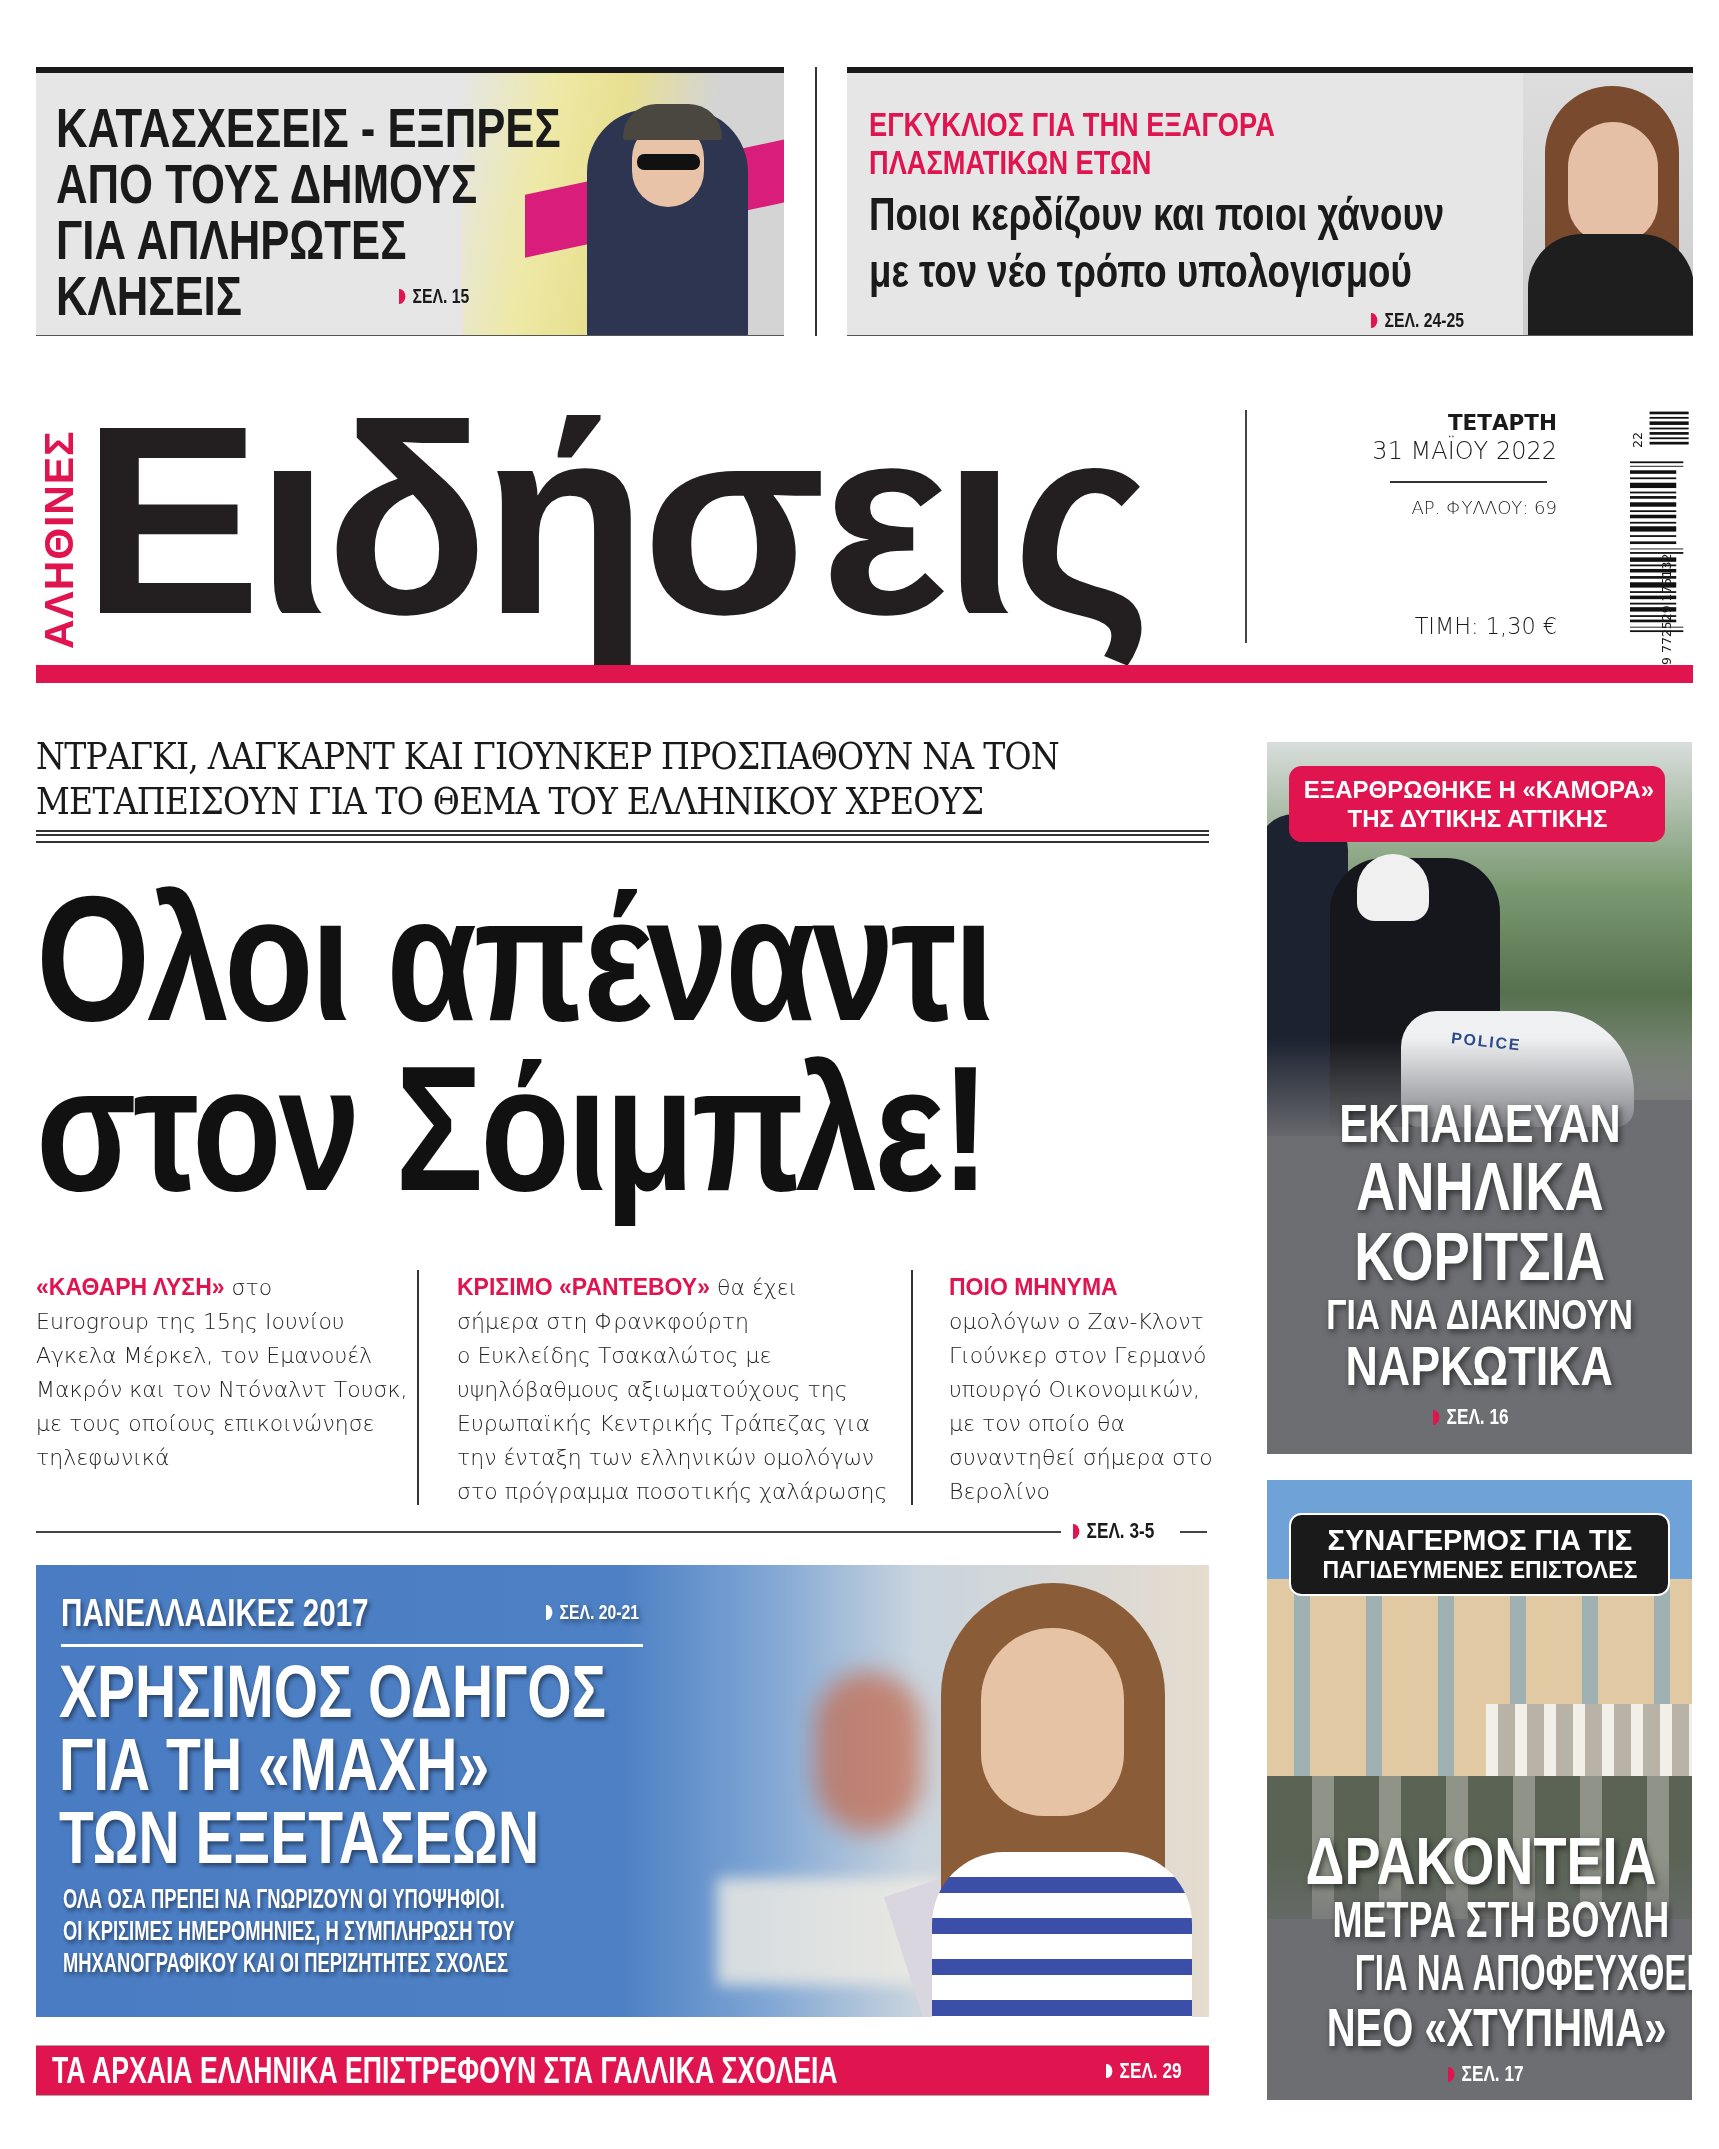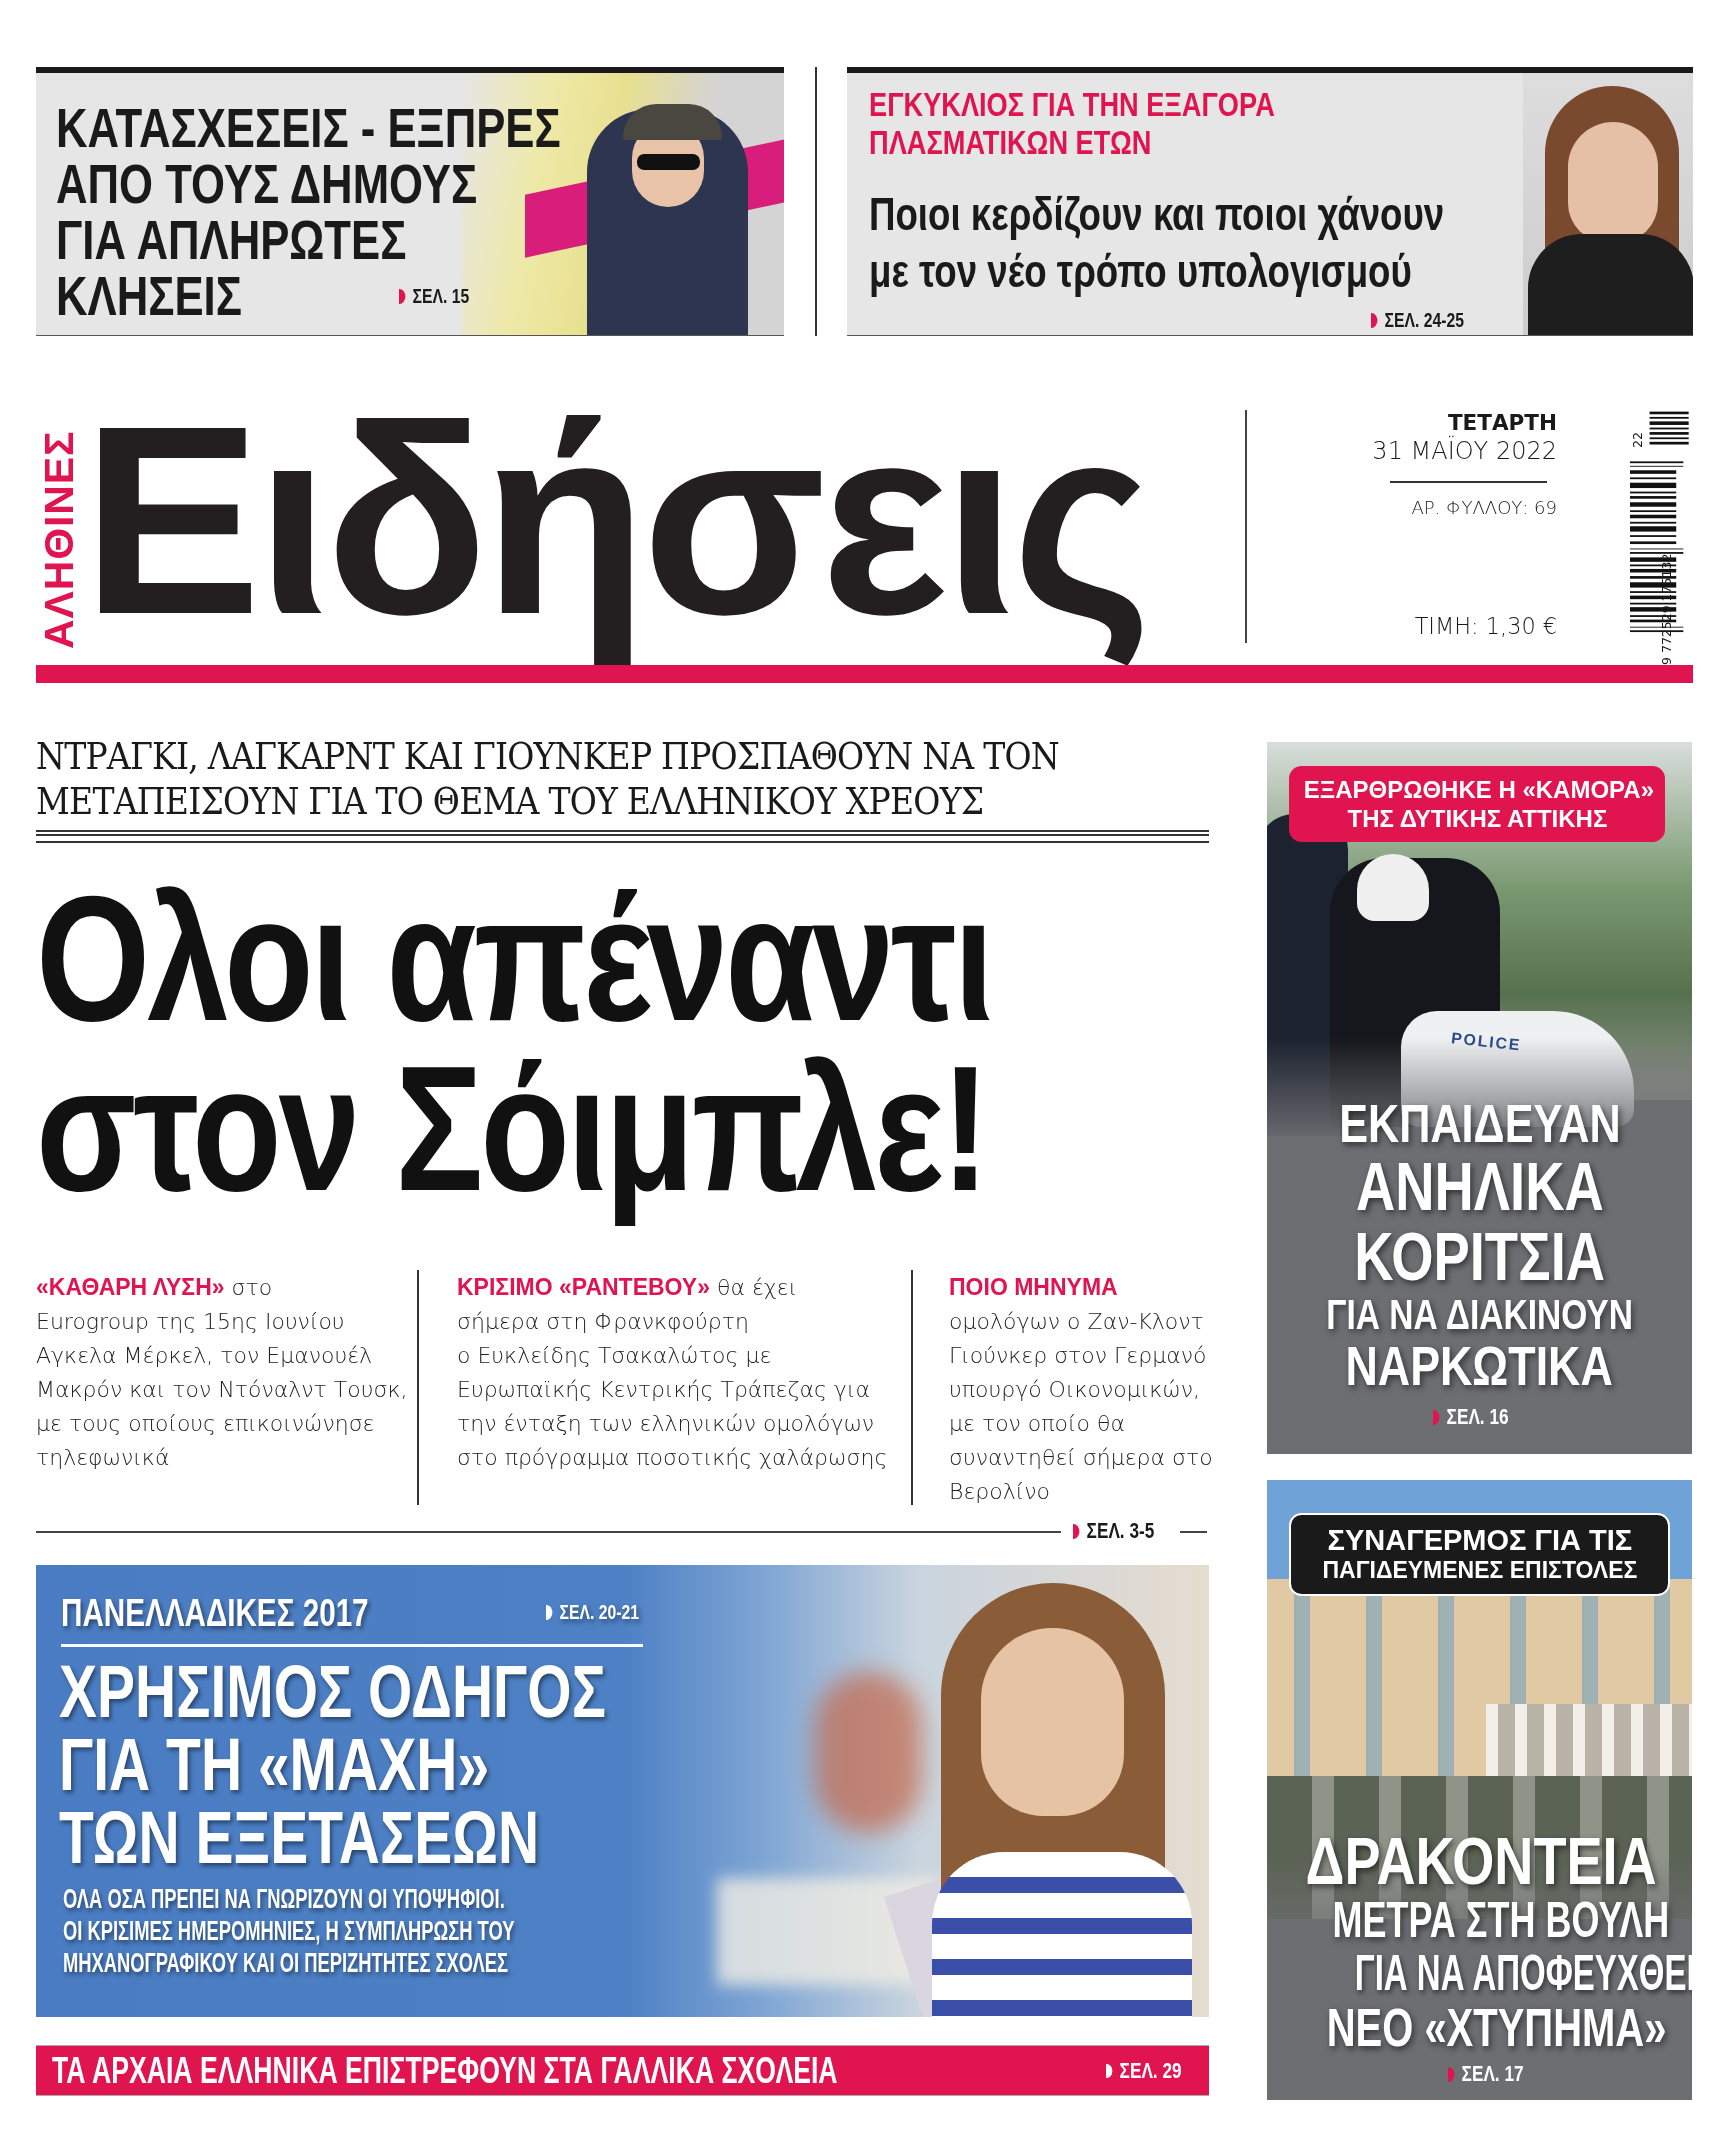--- a/index.html
+++ b/index.html
@@ -109,21 +109,21 @@
 </div>
 
 <div class="abs vsep" style="left:815px;top:67px;height:269px"></div>
 
 <div class="abs teaser" id="teaser2">
   <div class="abs photo-woman">
     <div class="hair"></div>
       <div class="face"></div>
       <div class="body"></div>
   </div>
-  <div class="abs" style="left:22.4px;top:12px">
+  <div class="abs" style="left:22.4px;top:32px">
     <div class="cond pink" style="font-size:34px;line-height:38px;transform:scaleX(.8)">ΕΓΚΥΚΛΙΟΣ ΓΙΑ ΤΗΝ ΕΞΑΓΟΡΑ</div><br>
     <div class="cond pink" style="font-size:34px;line-height:38px;transform:scaleX(.8)">ΠΛΑΣΜΑΤΙΚΩΝ ΕΤΩΝ</div>
   </div>
   <div class="abs" style="left:22.4px;top:112px">
     <div class="cond" style="font-size:47px;line-height:57px;transform:scaleX(.78)">Ποιοι κερδίζουν και ποιοι χάνουν</div><br>
     <div class="cond" style="font-size:47px;line-height:57px;transform:scaleX(.78)">με τον νέο τρόπο υπολογισμού</div>
   </div>
   <div class="abs page-ref" style="left:524px;top:236px;font-size:19.7px;transform:scaleX(.8);transform-origin:left top">
     <span class="tri"></span>
     <span>ΣΕΛ. 24-25</span>
@@ -205,20 +205,21 @@
   <div>Μακρόν και τον Ντόναλντ Τουσκ,</div>
   <div>με τους οποίους επικοινώνησε</div>
   <div>τηλεφωνικά</div>
 </div>
 <div class="abs col-sep" style="left:417px"></div>
 
 <div class="abs col" style="left:457px;width:448px">
   <div><span class="lead">ΚΡΙΣΙΜΟ «ΡΑΝΤΕΒΟΥ»</span><span> θα έχει</span></div>
   <div>σήμερα στη Φρανκφούρτη</div>
   <div>ο Ευκλείδης Τσακαλώτος με</div>
+  <div>υψηλόβαθμους αξιωματούχους της</div>
   <div>Ευρωπαϊκής Κεντρικής Τράπεζας για</div>
   <div>την ένταξη των ελληνικών ομολόγων</div>
   <div>στο πρόγραμμα ποσοτικής χαλάρωσης</div>
 </div>
 <div class="abs col-sep" style="left:911px"></div>
 
 <div class="abs col" style="left:949px;width:269px">
   <div><span class="lead">ΠΟΙΟ ΜΗΝΥΜΑ</span><span></span></div>
   <div>ομολόγων ο Ζαν-Κλοντ</div>
   <div>Γιούνκερ στον Γερμανό</div>

